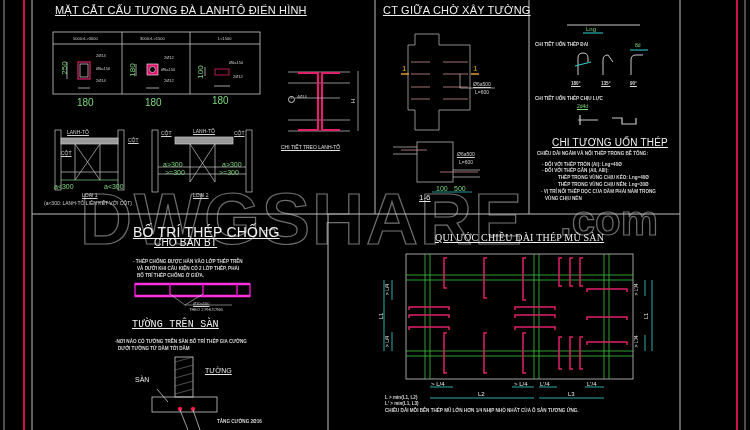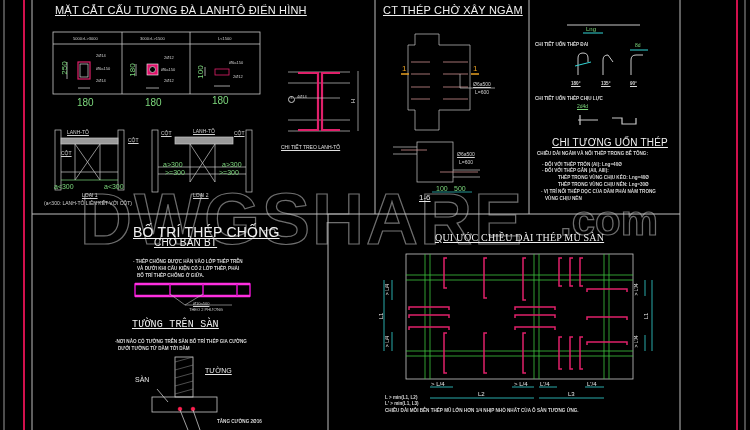--- a/index.html
+++ b/index.html
@@ -245,21 +245,21 @@
 </div>
 
 <div>
   <div class="t tiny" style="left:297px;top:95px;">4Ø14</div>
   <div class="t tiny" style="left:288px;top:96px;border:0.5px solid #ccc;border-radius:50%;width:5px;height:5px;text-align:center;font-size:3.5px;">3</div>
   <div class="t" style="left:351px;top:98px;font-size:6px;transform:rotate(-90deg);">H</div>
   <div class="t label" style="left:281px;top:145px;font-size:5px;">CHI TIẾT TREO LANH-TÔ</div>
 </div>
 
 <div>
-  <div class="t title" style="left:383px;top:5px;">CT THÉP CHỜ XÂY NGÀM</div>
+  <div class="t title" style="left:383px;top:5px;">CT GIỮA CHỜ XÂY TƯỜNG</div>
   <div class="t" style="left:402px;top:65px;font-size:8px;color:#e8a020;">1</div>
   <div class="t" style="left:473px;top:65px;font-size:8px;color:#e8a020;">1</div>
   <div class="t tiny" style="left:473px;top:82px;text-decoration:underline;font-size:5px;">Ø6a500</div>
   <div class="t tiny" style="left:475px;top:90px;font-size:5px;">L=600</div>
   <div class="t tiny" style="left:457px;top:152px;text-decoration:underline;font-size:5px;">Ø6a500</div>
   <div class="t tiny" style="left:459px;top:160px;font-size:5px;">L=600</div>
   <div class="t" style="left:419px;top:194px;font-size:8px;text-decoration:underline;">1-6</div>
   <div class="t green" style="left:436px;top:185px;font-size:7px;">100</div>
   <div class="t green" style="left:454px;top:185px;font-size:7px;">500</div>
 </div>

